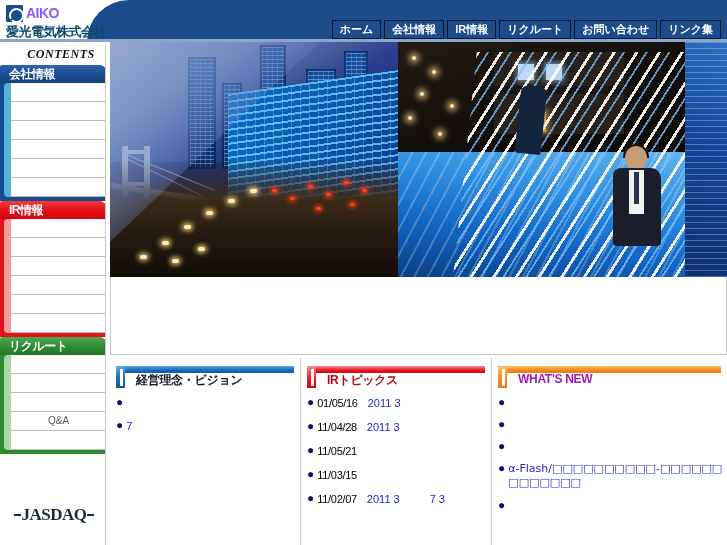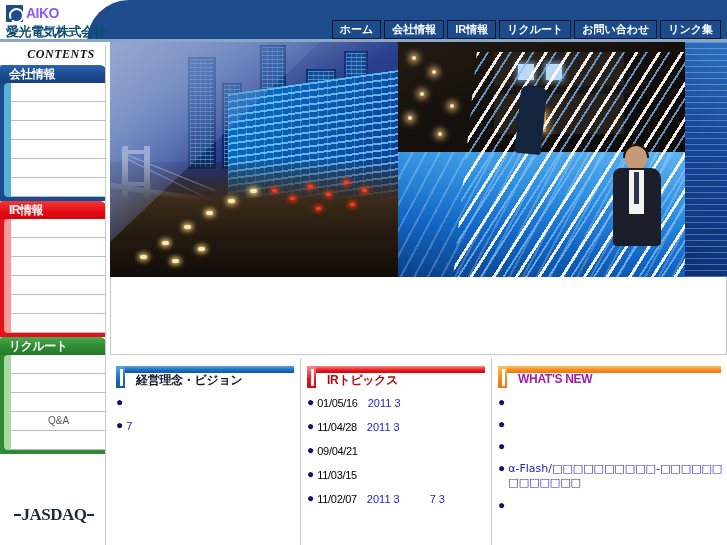--- a/index.html
+++ b/index.html
@@ -381,21 +381,21 @@
           <span class="li-date">01/05/16</span>
           <span class="li-link">2011 3</span>
         </div>
         <div class="li">
           <span class="bullet">●</span>
           <span class="li-date">11/04/28</span>
           <span class="li-link">2011 3</span>
         </div>
         <div class="li">
           <span class="bullet">●</span>
-          <span class="li-date">09/04/21</span>
+          <span class="li-date">11/05/21</span>
           <span class="li-link"></span>
         </div>
         <div class="li">
           <span class="bullet">●</span>
           <span class="li-date">11/03/15</span>
           <span class="li-link"></span>
         </div>
         <div class="li">
           <span class="bullet">●</span>
           <span class="li-date">11/02/07</span>

